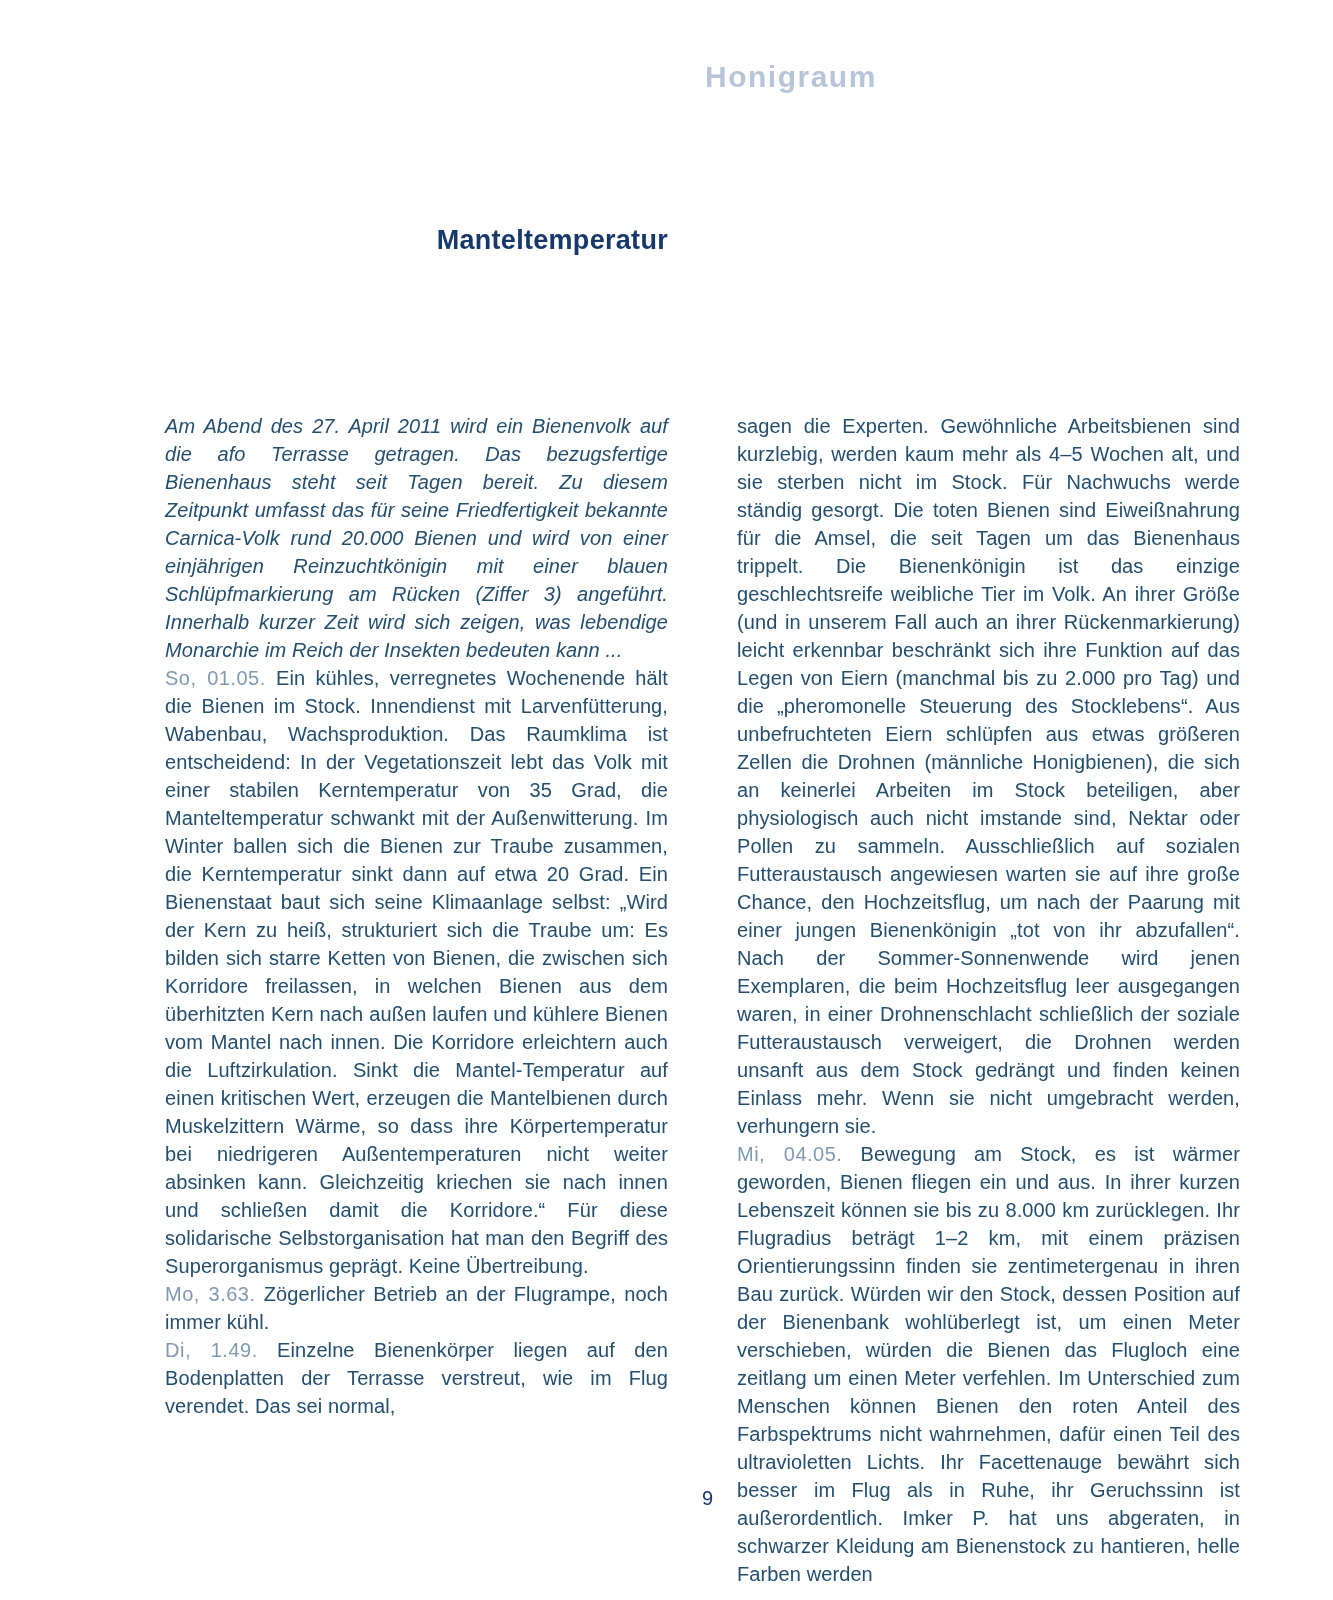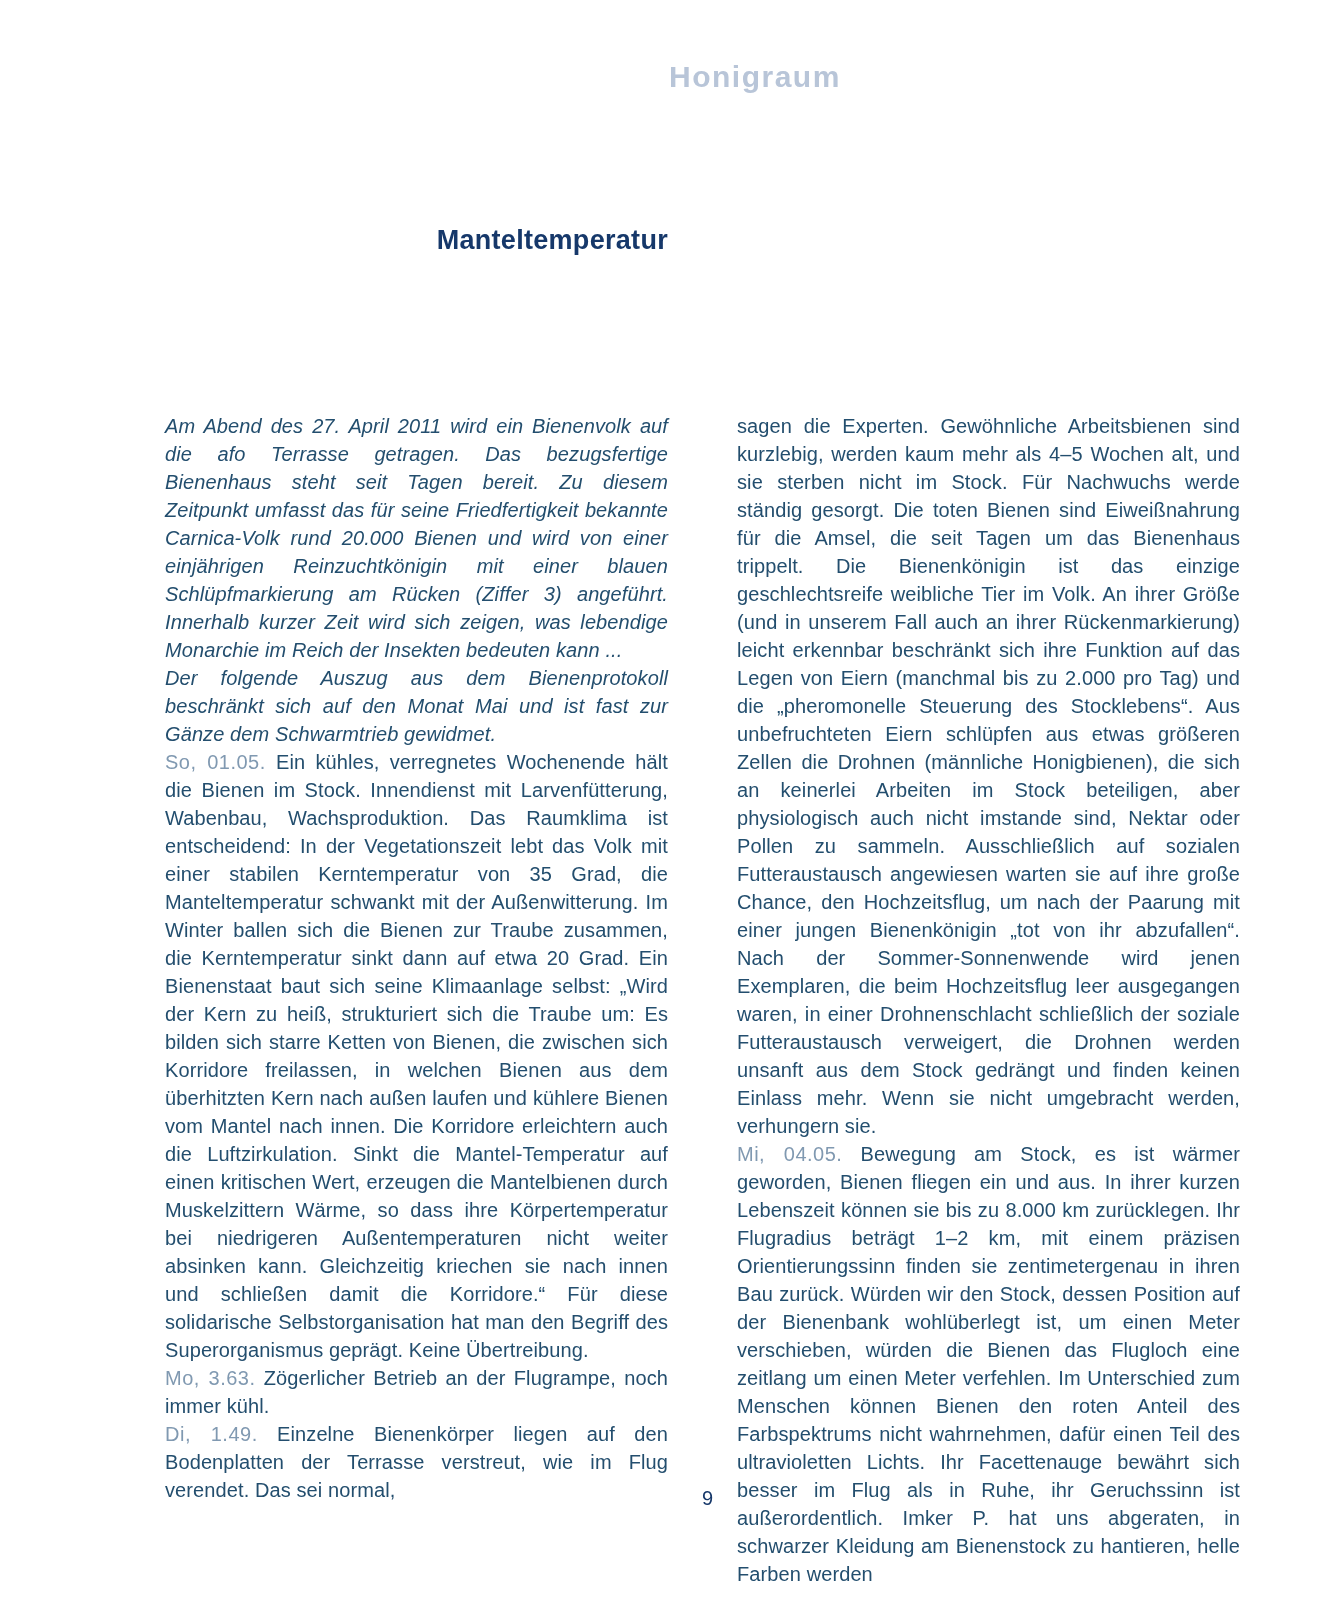--- a/index.html
+++ b/index.html
@@ -10,21 +10,21 @@
   }
   .page {
     position: relative;
     width: 1333px;
     height: 1600px;
     background: #ffffff;
     overflow: hidden;
   }
   .section-header {
     position: absolute;
-    left: 669px;
+    left: 705px;
     top: 60px;
     font-size: 30px;
     font-weight: 700;
     letter-spacing: 1.5px;
     color: #b8c5d8;
   }
   .page-title {
     position: absolute;
     left: 133px;
     top: 225px;
@@ -73,21 +73,20 @@
 <div class="page">
 
   <div class="section-header">Honigraum</div>
 
   <div class="page-title">Manteltemperatur</div>
 
   <div class="columns">
 
     <div class="column">
       <p class="intro">Am Abend des 27. April 2011 wird ein Bienenvolk auf die afo Terrasse getragen. Das bezugsfertige Bienenhaus steht seit Tagen bereit. Zu diesem Zeitpunkt umfasst das für seine Friedfertigkeit bekannte Carnica-Volk rund 20.000 Bienen und wird von einer einjährigen Reinzuchtkönigin mit einer blauen Schlüpfmarkierung am Rücken (Ziffer 3) angeführt. Innerhalb kurzer Zeit wird sich zeigen, was lebendige Monarchie im Reich der Insekten bedeuten kann ...</p>
-      <p class="intro">Der folgende Auszug aus dem Bienenprotokoll beschränkt sich auf den Monat Mai und ist fast zur Gänze dem Schwarmtrieb gewidmet.</p>
 
       <p class="entry"><span class="entry-date">So, 01.05.</span> <span>Ein kühles, verregnetes Wochenende hält die Bienen im Stock. Innendienst mit Larvenfütterung, Wabenbau, Wachsproduktion. Das Raumklima ist entscheidend: In der Vegetationszeit lebt das Volk mit einer stabilen Kerntemperatur von 35 Grad, die Manteltemperatur schwankt mit der Außenwitterung. Im Winter ballen sich die Bienen zur Traube zusammen, die Kerntemperatur sinkt dann auf etwa 20 Grad. Ein Bienenstaat baut sich seine Klimaanlage selbst: „Wird der Kern zu heiß, strukturiert sich die Traube um: Es bilden sich starre Ketten von Bienen, die zwischen sich Korridore freilassen, in welchen Bienen aus dem überhitzten Kern nach außen laufen und kühlere Bienen vom Mantel nach innen. Die Korridore erleichtern auch die Luftzirkulation. Sinkt die Mantel-Temperatur auf einen kritischen Wert, erzeugen die Mantelbienen durch Muskelzittern Wärme, so dass ihre Körpertemperatur bei niedrigeren Außentemperaturen nicht weiter absinken kann. Gleichzeitig kriechen sie nach innen und schließen damit die Korridore.“ Für diese solidarische Selbstorganisation hat man den Begriff des </span><span class="italic-term">Superorganismus</span><span> geprägt. Keine Übertreibung.</span></p>
 
       <p class="entry"><span class="entry-date">Mo, 3.63.</span> <span>Zögerlicher Betrieb an der Flugrampe, noch immer kühl.</span></p>
 
       <p class="entry"><span class="entry-date">Di, 1.49.</span> <span>Einzelne Bienenkörper liegen auf den Bodenplatten der Terrasse verstreut, wie im Flug verendet. Das sei normal,</span></p>
     </div>
 
     <div class="column">
       <p>sagen die Experten. Gewöhnliche Arbeitsbienen sind kurzlebig, werden kaum mehr als 4–5 Wochen alt, und sie sterben nicht im Stock. Für Nachwuchs werde ständig gesorgt. Die toten Bienen sind Eiweißnahrung für die Amsel, die seit Tagen um das Bienenhaus trippelt. Die Bienenkönigin ist das einzige geschlechtsreife weibliche Tier im Volk. An ihrer Größe (und in unserem Fall auch an ihrer Rückenmarkierung) leicht erkennbar beschränkt sich ihre Funktion auf das Legen von Eiern (manchmal bis zu 2.000 pro Tag) und die „pheromonelle Steuerung des Stocklebens“. Aus unbefruchteten Eiern schlüpfen aus etwas größeren Zellen die Drohnen (männliche Honigbienen), die sich an keinerlei Arbeiten im Stock beteiligen, aber physiologisch auch nicht imstande sind, Nektar oder Pollen zu sammeln. Ausschließlich auf sozialen Futteraustausch angewiesen warten sie auf ihre große Chance, den Hochzeitsflug, um nach der Paarung mit einer jungen Bienenkönigin „tot von ihr abzufallen“. Nach der Sommer-Sonnenwende wird jenen Exemplaren, die beim Hochzeitsflug leer ausgegangen waren, in einer Drohnenschlacht schließlich der soziale Futteraustausch verweigert, die Drohnen werden unsanft aus dem Stock gedrängt und finden keinen Einlass mehr. Wenn sie nicht umgebracht werden, verhungern sie.</p>

